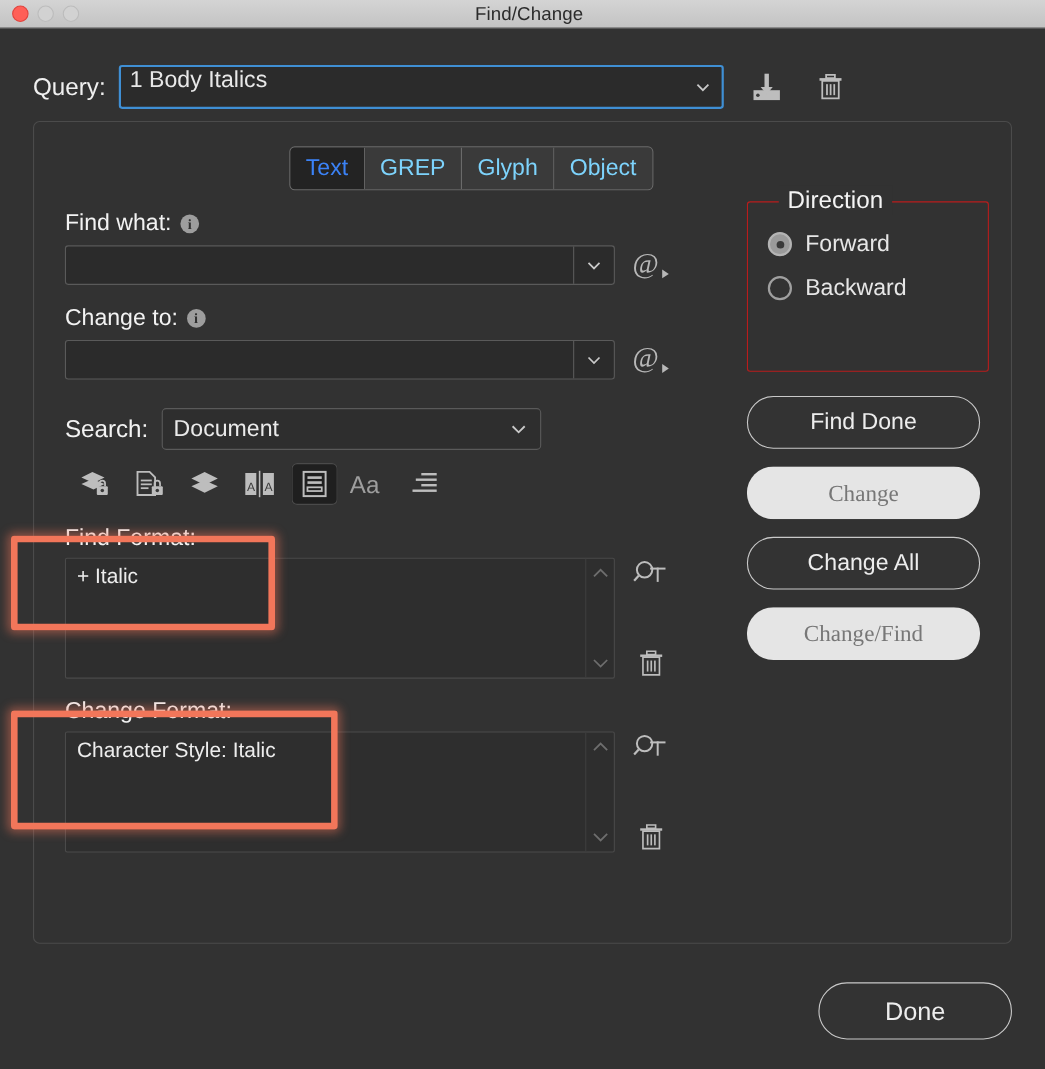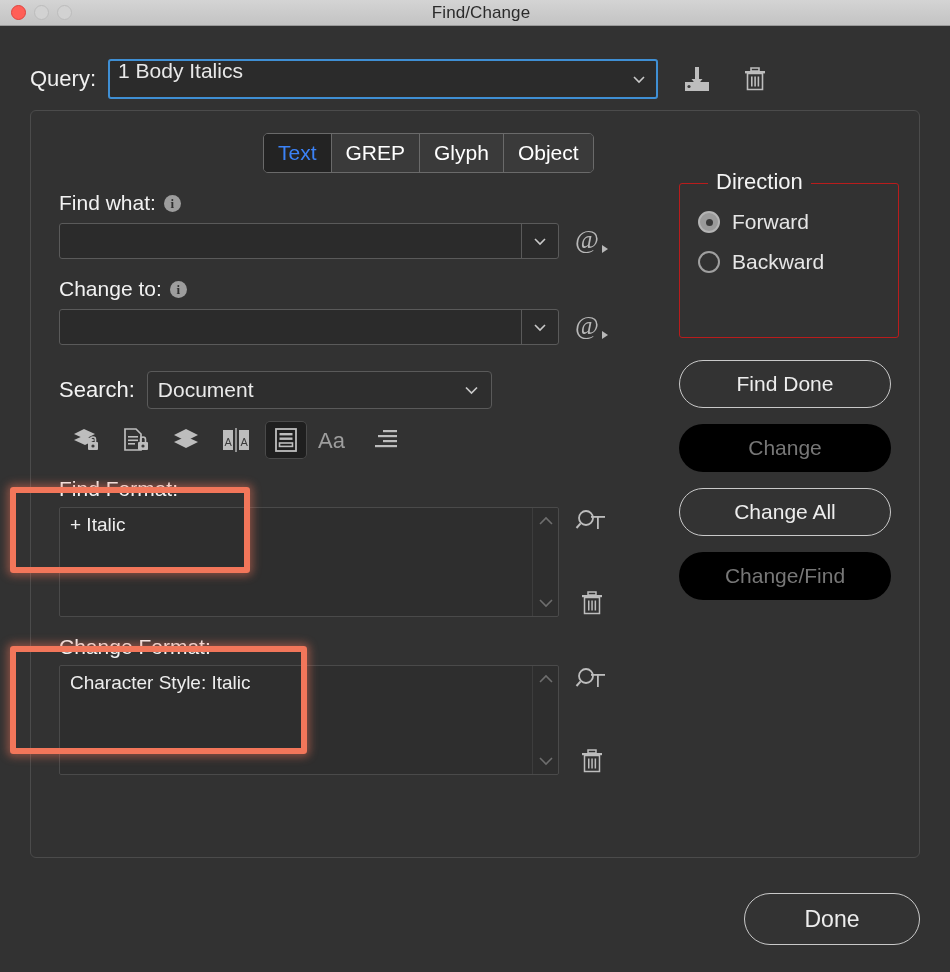--- a/index.html
+++ b/index.html
@@ -36,21 +36,21 @@
 
   
   .query-row {
     position: absolute; left: 30px; top: 30px; width: 890px; height: 46px;
     display: flex; align-items: center;
   }
   .query-label { font-size: 22px; color: #f0f0f0; margin-right: 12px; }
   .query-field {
     position: relative; width: 550px; height: 40px;
     background: #2b2b2b; border: 2px solid #3f8fd4; border-radius: 3px;
-    display: flex; align-items: flex-end; padding: 14px 8px;
+    display: flex; align-items: flex-start; padding: 0 8px;
   }
   .query-value { font-size: 21px; color: #e8e8e8; }
   .query-chev {
     position: absolute; right: 10px; top: 50%; transform: translateY(-50%);
     width: 14px; height: 14px;
   }
   .icon-btn {
     width: 34px; height: 34px; display: flex; align-items: center; justify-content: center;
   }
   .icon-btn.save { margin-left: 22px; }
@@ -62,21 +62,21 @@
     border: 1px solid #4b4b4b; border-radius: 6px; background: #323232;
   }
 
   
   .tabs {
     position: absolute; left: 232px; top: 22px;
     display: flex; border: 1px solid #6a6a6a; border-radius: 5px; overflow: hidden;
   }
   .tab {
     height: 38px; padding: 0 14px; display: flex; align-items: center; justify-content: center;
-    font-size: 21px; color: #ffffff; background: #3a3a3a;
+    font-size: 21px; color: #7dd3fc; background: #3a3a3a;
     border-right: 1px solid #6a6a6a;
   }
   .tab:last-child { border-right: none; }
   .tab.active { background: #232323; color: #3b82f6; }
 
   
   .left-col { position: absolute; left: 28px; top: 80px; width: 560px; }
   .field-label {
     font-size: 21px; color: #f2f2f2; display: flex; align-items: center; gap: 8px;
   }
@@ -152,21 +152,21 @@
   .radio.checked { background: #9a9a9a; border-color: #b4b4b4; }
   .radio.checked::after { content: ""; width: 7px; height: 7px; border-radius: 50%; background: #3a3a3a; }
   .radio-label { font-size: 21px; color: #e6e6e6; }
 
   .btn {
     width: 212px; height: 48px; border-radius: 24px;
     display: flex; align-items: center; justify-content: center;
     font-size: 21px; margin-top: 16px;
     background: #333333; border: 1px solid #c9c9c9; color: #ededed;
   }
-  .btn.disabled { background: #000000; border: 1px solid transparent; color: #777777; }
+  .btn.disabled { background: #e5e5e5; border: 1px solid transparent; color: #777777; font-family: Liberation Serif, serif; }
   .btn.first { margin-top: 22px; }
 
   .done-btn {
     position: absolute; right: 30px; bottom: 27px;
     width: 176px; height: 52px; border-radius: 26px;
     background: #333333; border: 1px solid #c9c9c9; color: #ededed;
     display: flex; align-items: center; justify-content: center; font-size: 23px;
   }
 
   

